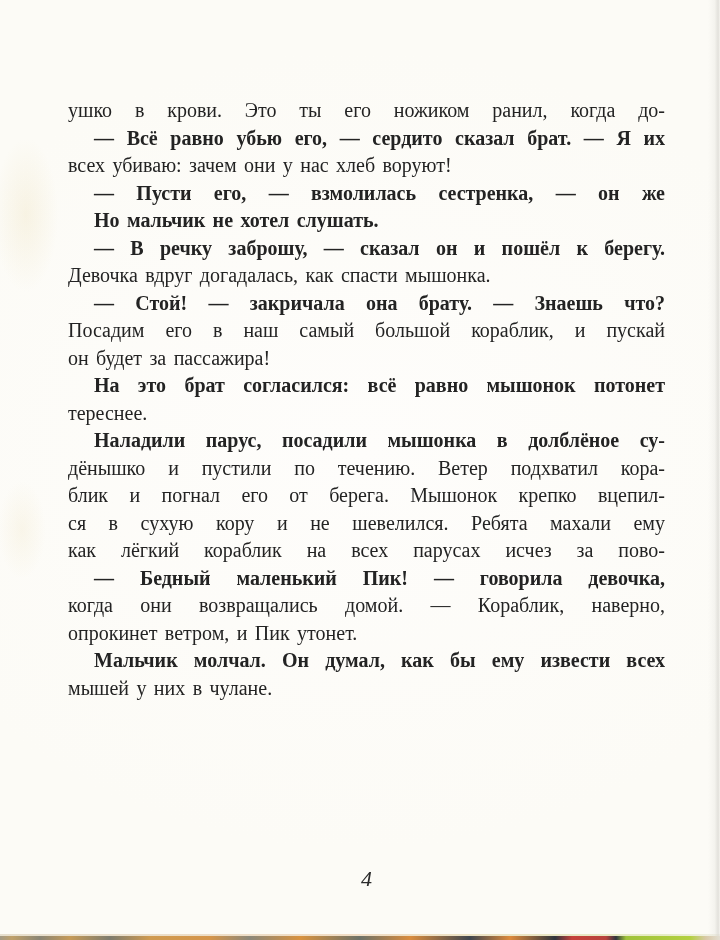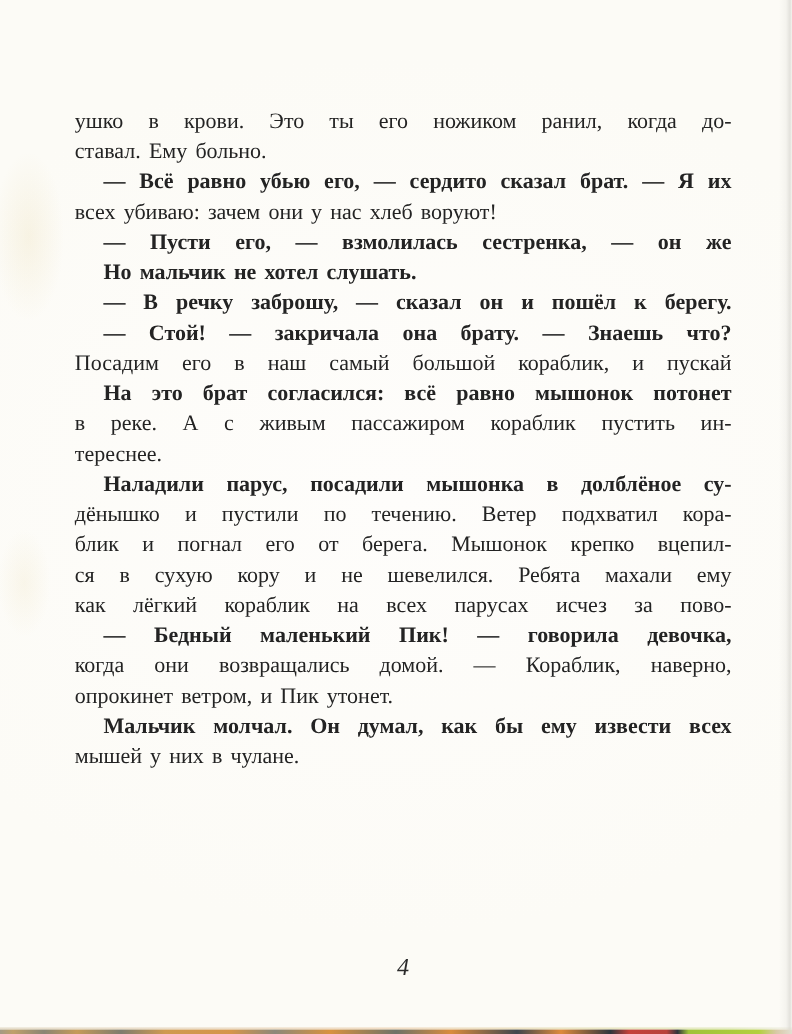--- a/index.html
+++ b/index.html
@@ -72,30 +72,30 @@
     background: linear-gradient(to right,
       rgba(190,170,130,0.35), rgba(215,150,80,0.30) 50%, rgba(175,200,80,0.30) 92%, rgba(220,215,200,0.3));
   }
 </style>
 </head>
 <body>
 
 <div class="page">
   <div class="textblock">
       <div class="line">ушко в крови. Это ты его ножиком ранил, когда до-</div>
-      <div class="line end">ставал. Ему больно.</div>
       <div class="line indent">— Всё равно убью его, — сердито сказал брат. — Я их</div>
       <div class="line end">всех убиваю: зачем они у нас хлеб воруют!</div>
       <div class="line indent">— Пусти его, — взмолилась сестренка, — он же</div>
       <div class="line indent end">Но мальчик не хотел слушать.</div>
       <div class="line indent">— В речку заброшу, — сказал он и пошёл к берегу.</div>
+      <div class="line end">Девочка вдруг догадалась, как спасти мышонка.</div>
       <div class="line indent">— Стой! — закричала она брату. — Знаешь что?</div>
       <div class="line">Посадим его в наш самый большой кораблик, и пускай</div>
+      <div class="line end">он будет за пассажира!</div>
       <div class="line indent">На это брат согласился: всё равно мышонок потонет</div>
-      <div class="line">в реке. А с живым пассажиром кораблик пустить ин-</div>
       <div class="line end">тереснее.</div>
       <div class="line indent">Наладили парус, посадили мышонка в долблёное су-</div>
       <div class="line">дёнышко и пустили по течению. Ветер подхватил кора-</div>
       <div class="line">блик и погнал его от берега. Мышонок крепко вцепил-</div>
       <div class="line">ся в сухую кору и не шевелился. Ребята махали ему</div>
       <div class="line">как лёгкий кораблик на всех парусах исчез за пово-</div>
       <div class="line indent">— Бедный маленький Пик! — говорила девочка,</div>
       <div class="line">когда они возвращались домой. — Кораблик, наверно,</div>
       <div class="line end">опрокинет ветром, и Пик утонет.</div>
       <div class="line indent">Мальчик молчал. Он думал, как бы ему извести всех</div>

